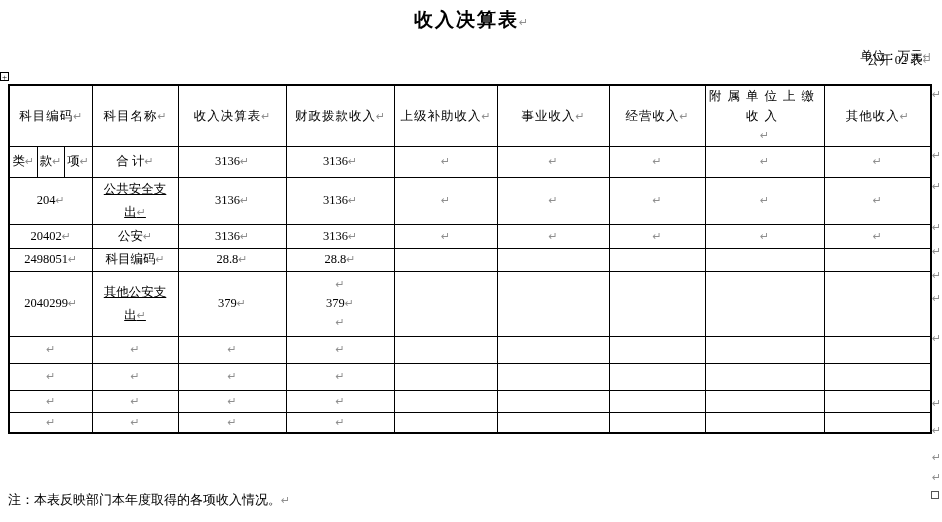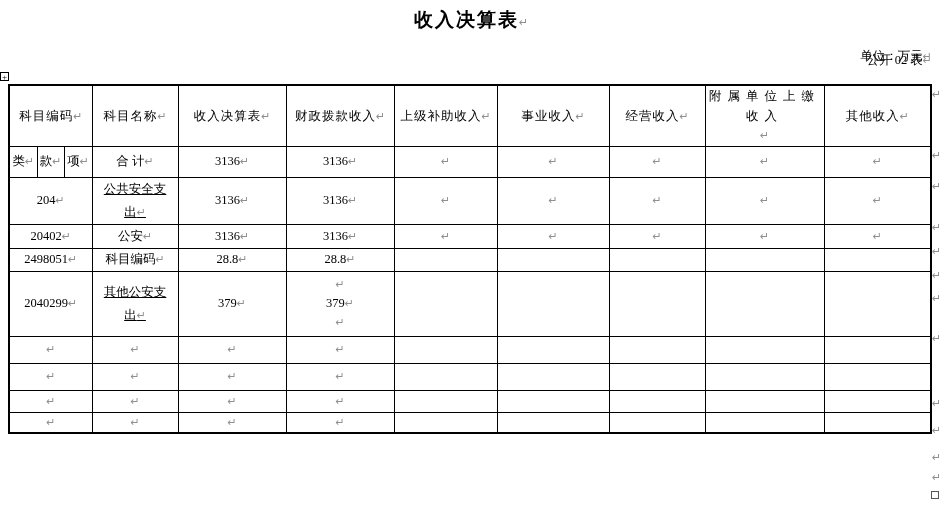--- a/index.html
+++ b/index.html
@@ -192,14 +192,17 @@
   <span class="pm eor" style="top:269px">↵</span>
   <span class="pm eor" style="top:292px">↵</span>
   <span class="pm eor" style="top:332px">↵</span>
   <span class="pm eor" style="top:397px">↵</span>
   <span class="pm eor" style="top:424px">↵</span>
   <span class="pm eor" style="top:451px">↵</span>
   <span class="pm eor" style="top:471px">↵</span>
 
   <div class="resize-handle"></div>
 
+  <div class="note-line">
+    <span>注：本表反映部门本年度取得的各项收入情况。</span><span class="pm">↵</span>
+  </div>
 
 </div>
 
 </body></html>

